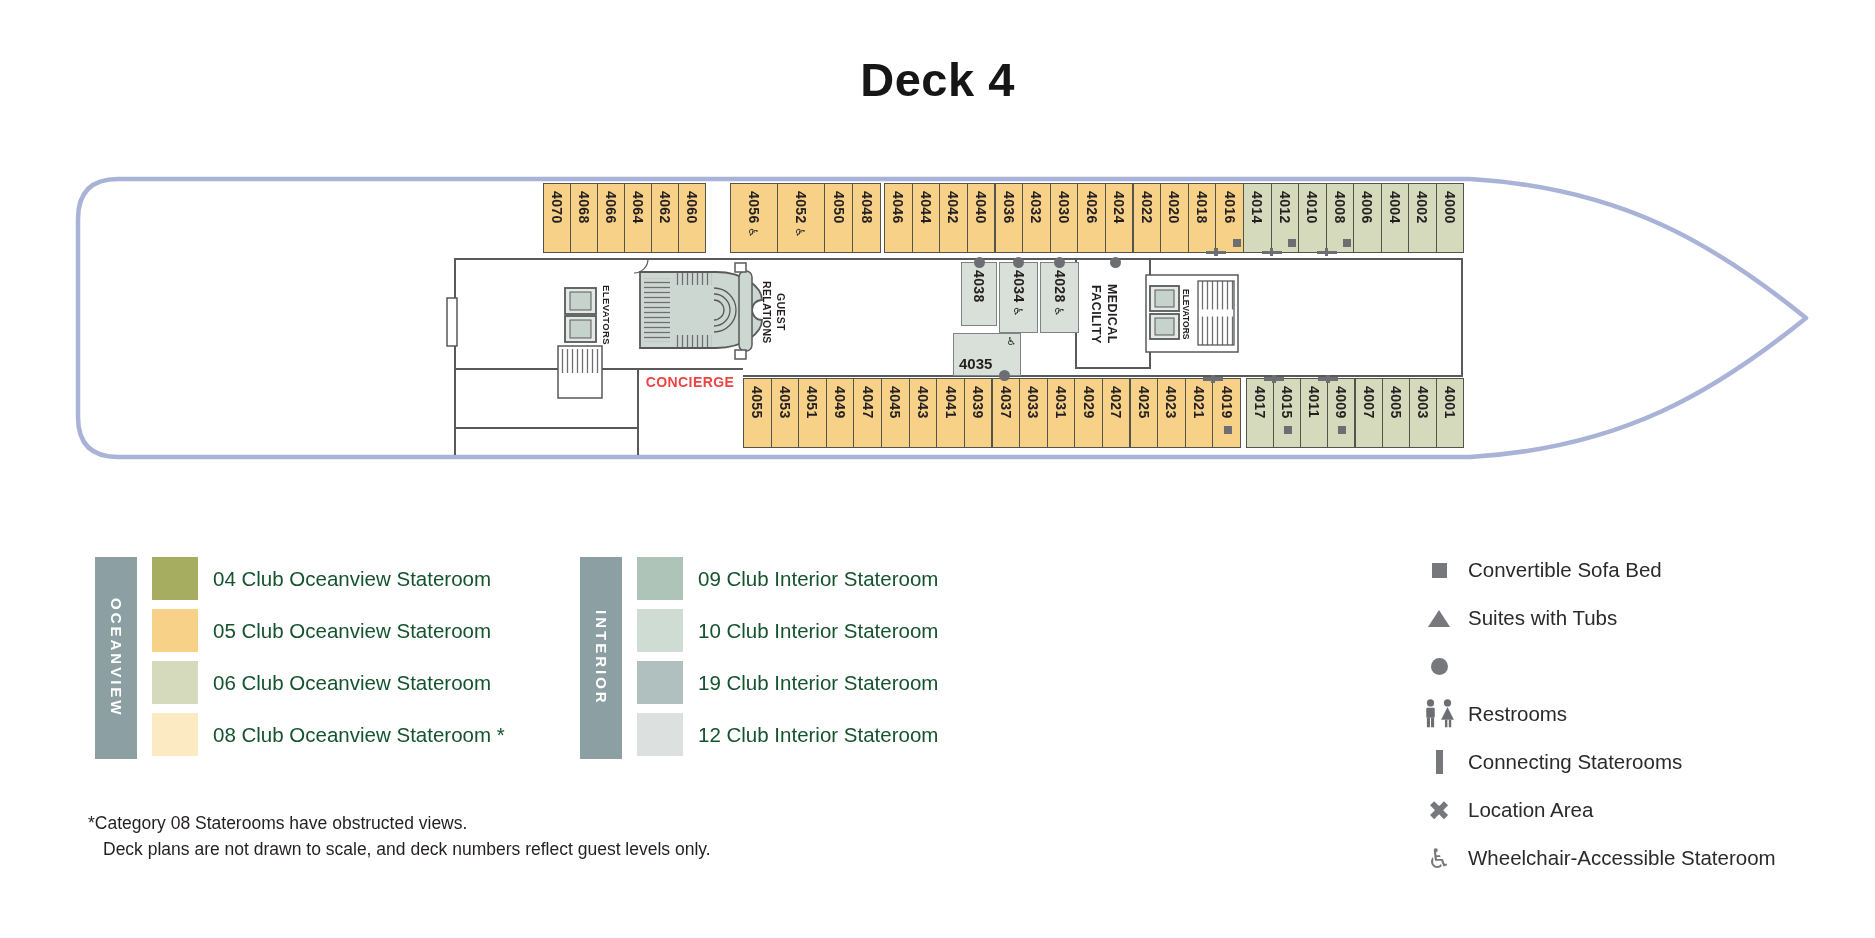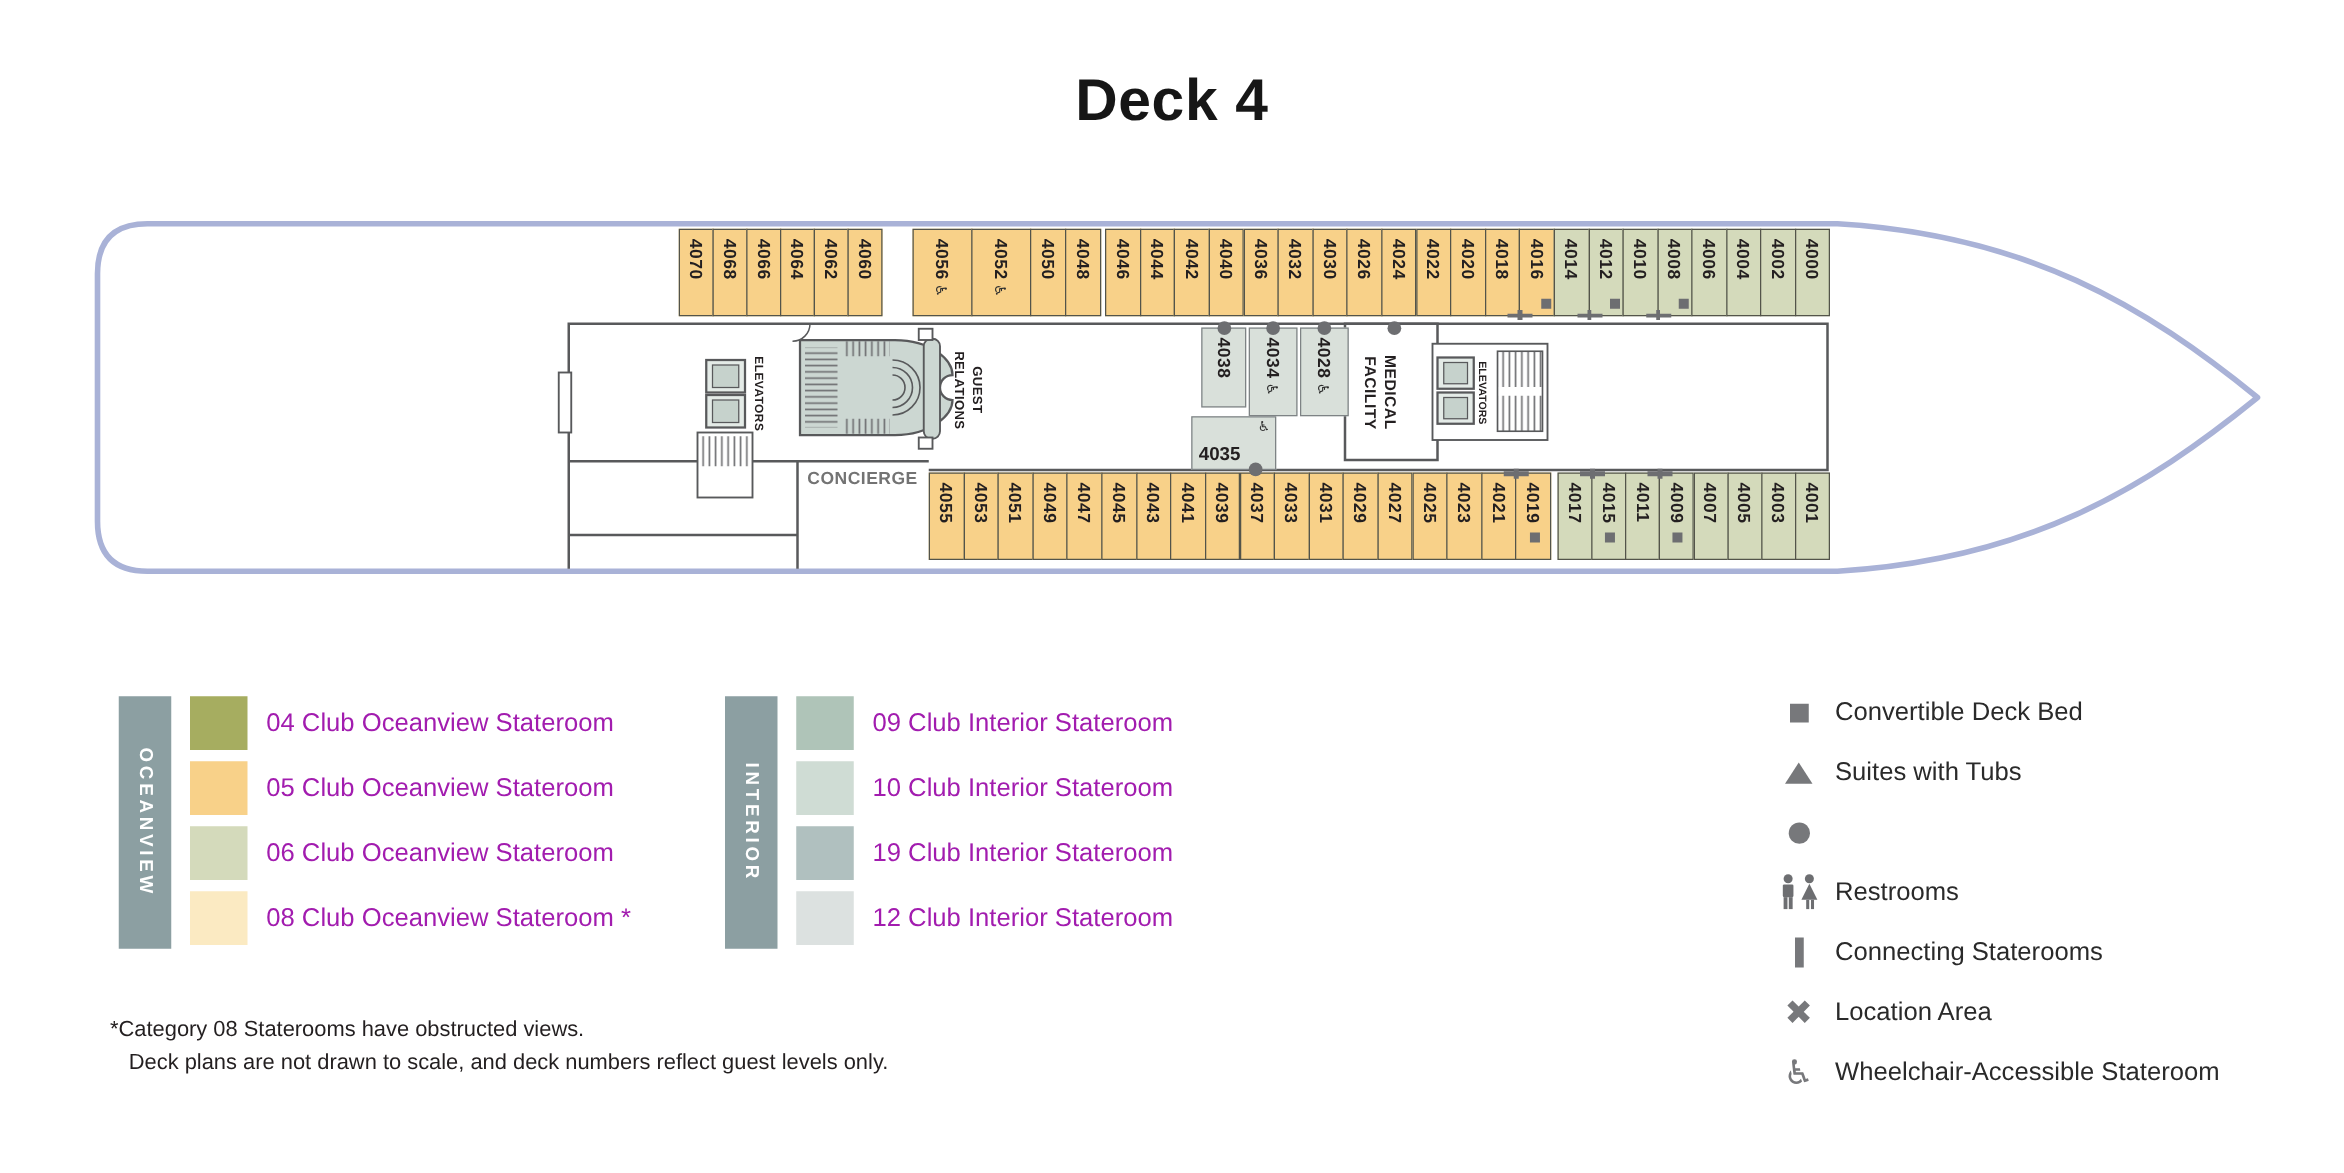--- a/index.html
+++ b/index.html
@@ -30,31 +30,31 @@
   .connstub.bot{top:-4px}
   .dot{position:absolute;width:11px;height:11px;border-radius:50%;background:#6d6e71}
   
   .vtext{position:absolute;writing-mode:vertical-rl;text-orientation:sideways;
          white-space:pre-line;text-align:center;color:#231f20}
   .lbl-elev-left{left:599px;top:281px;width:14px;height:68px;font-size:9.5px;font-weight:700;line-height:14px;letter-spacing:.4px}
   .lbl-guest{left:760px;top:266px;width:28px;height:92px;font-size:10.5px;font-weight:700;line-height:14px;letter-spacing:.3px}
   .lbl-medical{left:1086px;top:264px;width:34px;height:100px;font-size:12.5px;font-weight:700;line-height:16px;letter-spacing:.4px}
   .lbl-elev-right{left:1179px;top:282px;width:13px;height:64px;font-size:8.5px;font-weight:700;line-height:13px}
   .lbl-concierge{position:absolute;left:632px;top:374px;width:116px;text-align:center;
-                 font-size:14px;font-weight:700;letter-spacing:.4px;color:#737373}
+                 font-size:14px;font-weight:700;letter-spacing:.4px;color:#ef4444}
   
   .cat-legend{position:absolute;display:flex;gap:15px}
   .cat-legend.ov{left:95px;top:557px}
   .cat-legend.in{left:580px;top:557px}
   .cat-bar{width:42px;height:202px;writing-mode:vertical-rl;text-orientation:sideways;
            text-align:center;line-height:42px;color:#fff;font-weight:700;font-size:15px;letter-spacing:3px}
   .cat-items{display:flex;flex-direction:column;gap:9px}
   .cat-row{display:flex;align-items:center;gap:15px}
   .swatch{width:46px;height:43px}
-  .cat-label{font-size:20.5px;color:#a21caf}
+  .cat-label{font-size:20.5px;color:#14532d}
   .sym-legend{position:absolute;left:1420px;top:553px;display:flex;flex-direction:column;gap:14px}
   .sym-row{display:flex;align-items:center;gap:10px;height:34px}
   .sym-icon{width:38px;display:flex;align-items:center;justify-content:center;color:#77787b;
             font-family:"DejaVu Sans",sans-serif}
   .sym-label{font-size:20.5px;color:#2a2a2a}
   .i-square{width:15px;height:15px;background:#77787b}
   .i-triangle{width:0;height:0;border-left:11px solid transparent;border-right:11px solid transparent;border-bottom:17px solid #77787b}
   .i-circle{width:17px;height:17px;border-radius:50%;background:#77787b}
   .i-bar{width:7px;height:24px;background:#77787b}
   .i-glyph{font-size:27px;line-height:1}
@@ -390,21 +390,21 @@
         <div class="cat-label">12 Club Interior Stateroom</div>
       </div>
     </div>
   </div>
 
   <div class="sym-legend">
     <div class="sym-row">
       <div class="sym-icon">
           <div class="i-square"></div>
         </div>
-      <div class="sym-label">Convertible Deck Bed</div>
+      <div class="sym-label">Convertible Sofa Bed</div>
     </div>
     <div class="sym-row">
       <div class="sym-icon">
           <div class="i-triangle"></div>
         </div>
       <div class="sym-label">Suites with Tubs</div>
     </div>
     <div class="sym-row">
       <div class="sym-icon">
           <div class="i-circle"></div>

